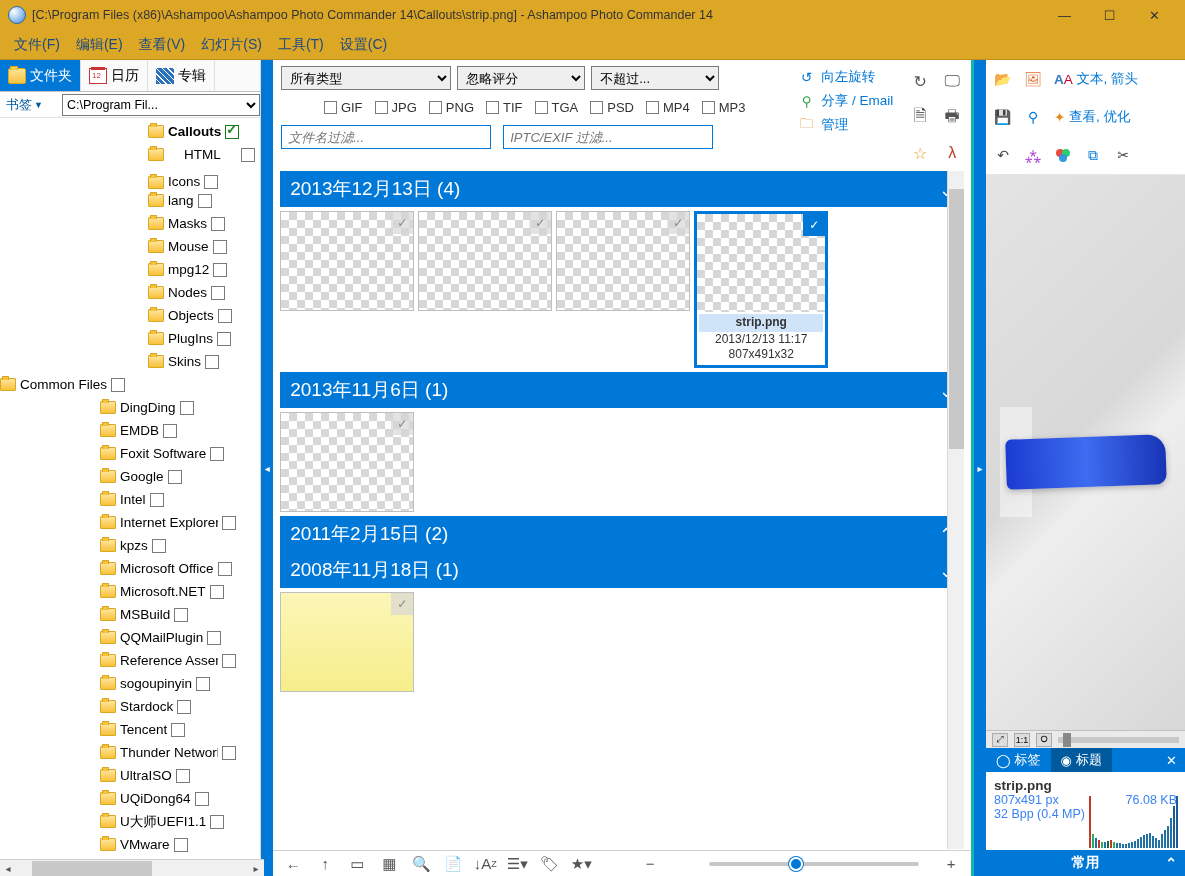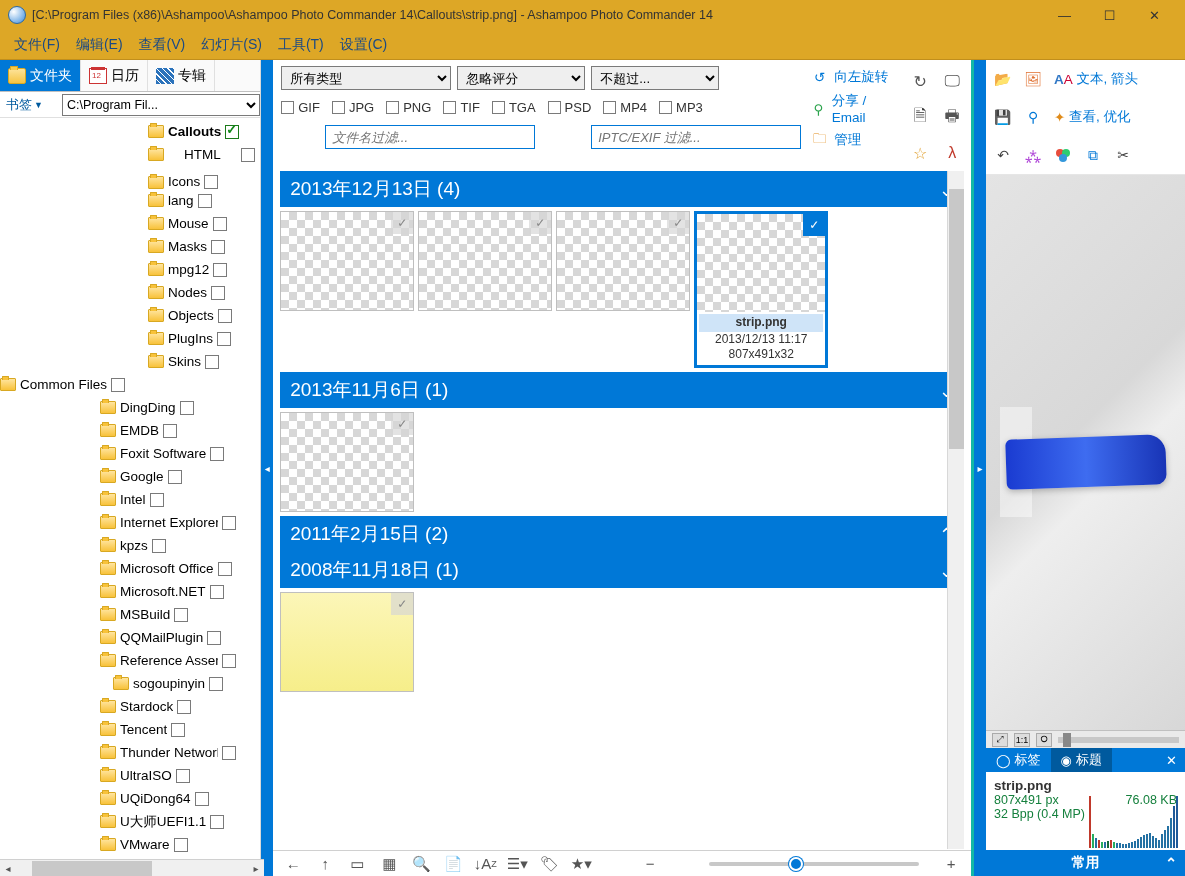--- a/index.html
+++ b/index.html
@@ -48,25 +48,25 @@
 
 
 .split { width: 12px; background: #0078D7; display:flex; align-items:center; justify-content:center; cursor:col-resize; color:#fff; font-size:10px;}
 
 
 .center { width: 708px; display:flex; flex-direction:column; border-right:3px solid #14b8a6;}
 .toolbar-row { display:flex; padding: 6px 8px 0 8px; gap: 10px; align-items:flex-start;}
 .filters-col { display:flex; flex-direction:column; gap:6px; flex:1;}
 .filters-top{display:flex; gap:6px;}
 .filters-top select{ height:24px; border:1px solid #7a7a7a; font-size:13px; padding:0 4px;}
-.filter-chk-row{display:flex; gap:12px; padding:4px 0;}
+.filter-chk-row{display:flex; gap:12px; padding:4px 0;justify-content:center;}
 .chk{display:flex; align-items:center; gap:4px; font-size:13px; color:#333;}
 .chk .box{width:13px; height:13px; border:1px solid #7a7a7a; background:#fff;}
 .filter-inputs{display:flex; gap:12px;}
-.filter-inputs input{width:210px; height:24px; border:1px solid #0078D7; font-style:italic; font-size:13px; padding:4px 6px; color:#555;margin-left:44px;}
+.filter-inputs input{width:210px; height:24px; border:1px solid #0078D7; font-style:italic; font-size:13px; padding:4px 6px; color:#555;}
 
 .actions-col{display:flex; flex-direction:column; gap:6px; padding-right:6px; padding-top:2px;}
 .actions-col .act{display:flex; align-items:center; gap:6px; color:#0078D7; font-size:13.5px; cursor:pointer;}
 .actions-col .act .ai{width:17px; height:17px; display:inline-flex; align-items:center; justify-content:center;}
 
 .iconcol{display:flex; flex-direction:column; gap:14px; padding: 4px 0 0 0;}
 .iconcol .ci{width:22px; height:22px; display:flex; align-items:center; justify-content:center; color:#555; cursor:pointer; font-size:16px;}
 
 .content-scroll{flex:1; overflow:hidden; margin: 6px 6px 0 6px; position:relative; border:1px solid #fff;}
 .date-header{height:36px; background:#0078D7; color:#fff; font-size:19px; padding-left:10px; display:flex; align-items:center; position:relative; cursor:pointer;}
@@ -100,21 +100,21 @@
 .preview .ruler-row .rb{width:16px; height:14px; background:#ddd; border:1px solid #aaa; font-size:9px; display:flex; align-items:center; justify-content:center; cursor:pointer;}
 .preview .ruler-row .rslider{flex:1; height:6px; background:#c8c8c8; position:relative;}
 .preview .ruler-row .rslider .k{position:absolute; left:4%; top:-4px; width:8px; height:14px; background:#888;}
 
 .rtabs{height:24px; background:#0078D7; color:#fff; display:flex; align-items:center; font-size:13px;}
 .rtabs .rtab{padding:0 10px; display:flex; align-items:center; gap:4px; height:100%; cursor:pointer;}
 .rtabs .rtab.active{background:#005a9e;}
 .rtabs .close{margin-left:auto; padding:0 8px; cursor:pointer;}
 .infobox{padding:6px 8px 4px; font-size:12.5px; color:#333; position:relative; height:78px; overflow:hidden;}
 .infobox .fn{font-weight:bold; font-size:13.5px;}
-.infobox .r2{color:#15803d;}
+.infobox .r2{color:#3b82f6;}
 .histogram{position:absolute; right:4px; bottom:2px; width:92px; height:54px; display:flex; align-items:flex-end; gap:1px;}
 .histogram div{width:2px;}
 .freq-bar{height:26px; background:#0078D7; display:flex; align-items:center; justify-content:center; color:#fff; font-size:14px; font-weight:bold; position:relative; cursor:pointer;}
 .freq-bar .chev{position:absolute; right:8px;}
 
 </style>
 </head>
 <body>
 
 <div class="titlebar">
@@ -176,30 +176,30 @@
           <span style="overflow:hidden; max-width:60px; text-overflow:clip;">Icons</span>
           <span class="cb"></span>
         </div>
         <div class="tree-item" style="padding-left: 148px;">
           <span class="fi"></span>
           <span style="overflow:hidden; max-width:60px; text-overflow:clip;">lang</span>
           <span class="cb"></span>
         </div>
         <div class="tree-item" style="padding-left: 148px;">
           <span class="fi"></span>
+          <span style="overflow:hidden; max-width:60px; text-overflow:clip;">Masks</span>
+          <span class="cb"></span>
+        </div>
+        <div class="tree-item" style="padding-left: 148px;">
+          <span class="fi"></span>
           <span style="overflow:hidden; max-width:60px; text-overflow:clip;">Mouse</span>
           <span class="cb"></span>
         </div>
         <div class="tree-item" style="padding-left: 148px;">
           <span class="fi"></span>
-          <span style="overflow:hidden; max-width:60px; text-overflow:clip;">Masks</span>
-          <span class="cb"></span>
-        </div>
-        <div class="tree-item" style="padding-left: 148px;">
-          <span class="fi"></span>
           <span style="overflow:hidden; max-width:60px; text-overflow:clip;">mpg12</span>
           <span class="cb"></span>
         </div>
         <div class="tree-item" style="padding-left: 148px;">
           <span class="fi"></span>
           <span style="overflow:hidden; max-width:60px; text-overflow:clip;">Nodes</span>
           <span class="cb"></span>
         </div>
         <div class="tree-item" style="padding-left: 148px;">
           <span class="fi"></span>
@@ -274,21 +274,21 @@
         <div class="tree-item" style="padding-left: 100px;">
           <span class="fi"></span>
           <span style="overflow:hidden; max-width:98px; text-overflow:clip; white-space:nowrap;">QQMailPlugin</span>
           <span class="cb"></span>
         </div>
         <div class="tree-item" style="padding-left: 100px;">
           <span class="fi"></span>
           <span style="overflow:hidden; max-width:98px; text-overflow:clip; white-space:nowrap;">Reference Assemblies</span>
           <span class="cb"></span>
         </div>
-        <div class="tree-item" style="padding-left: 100px; margin-left: 13px;">
+        <div class="tree-item" style="padding-left: 100px;">
           <span class="fi"></span>
           <span style="overflow:hidden; max-width:98px; text-overflow:clip; white-space:nowrap;">sogoupinyin</span>
           <span class="cb"></span>
         </div>
         <div class="tree-item" style="padding-left: 100px;">
           <span class="fi"></span>
           <span style="overflow:hidden; max-width:98px; text-overflow:clip; white-space:nowrap;">Stardock</span>
           <span class="cb"></span>
         </div>
         <div class="tree-item" style="padding-left: 100px;">

